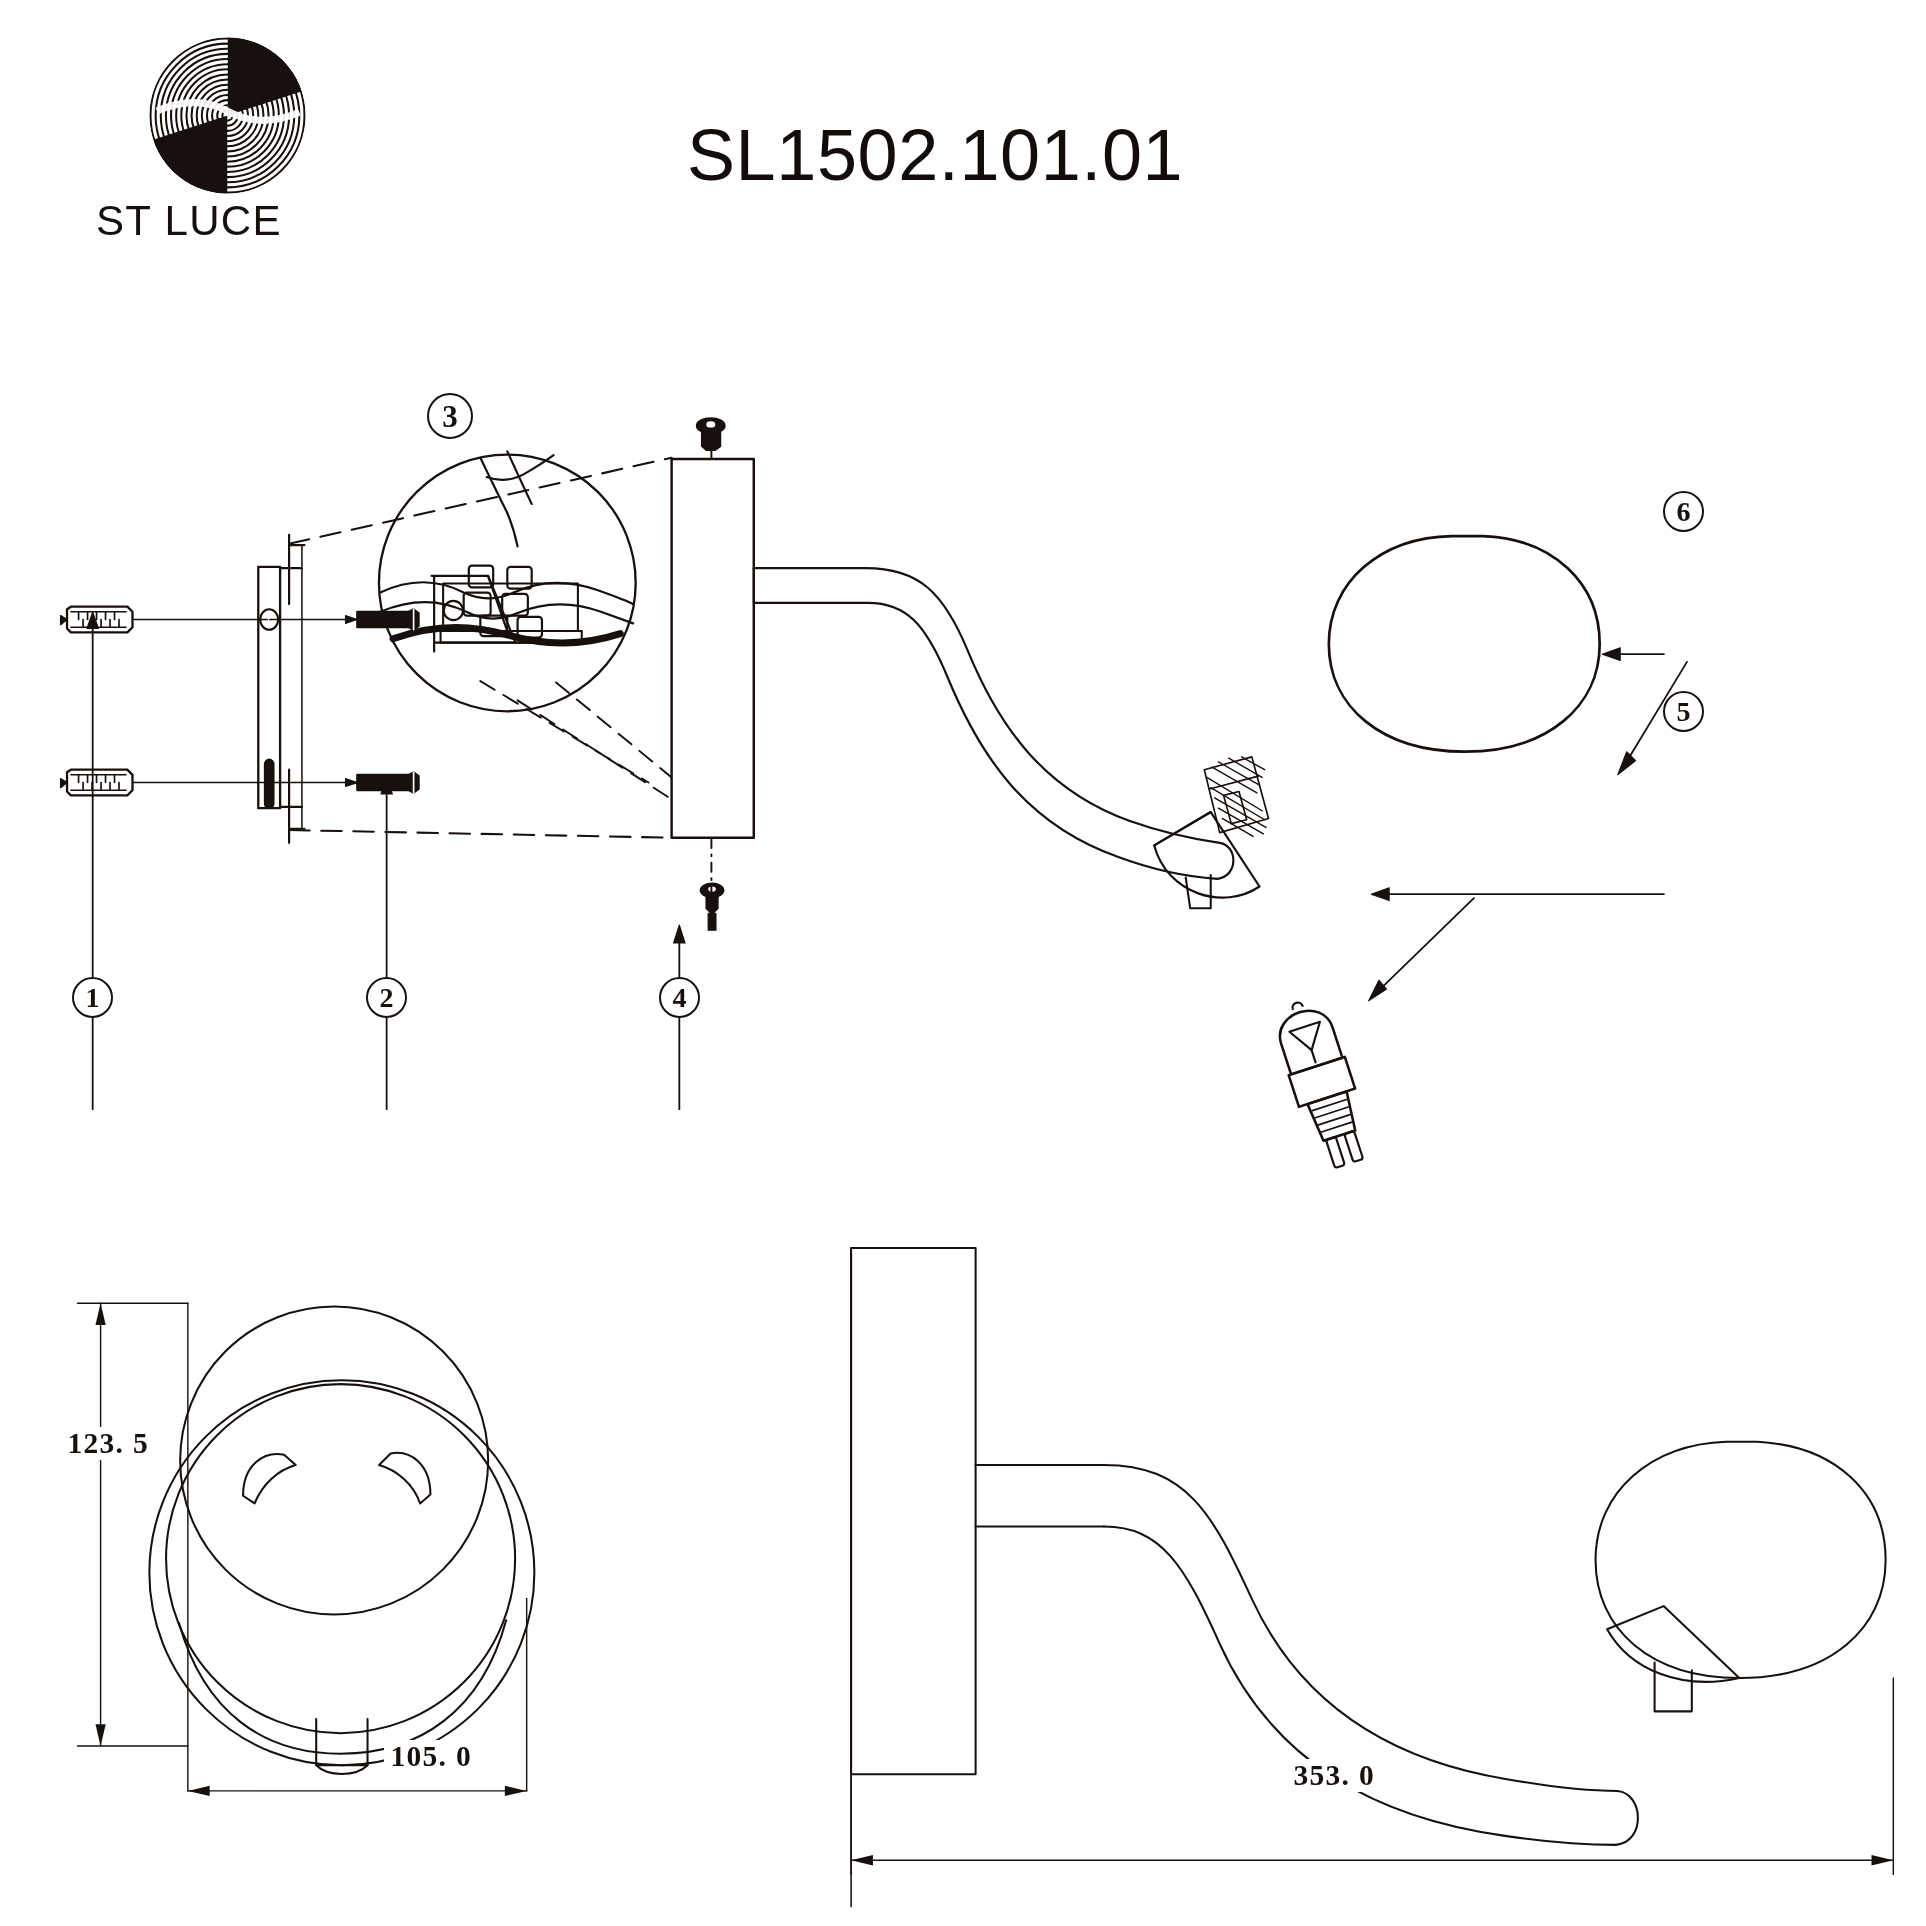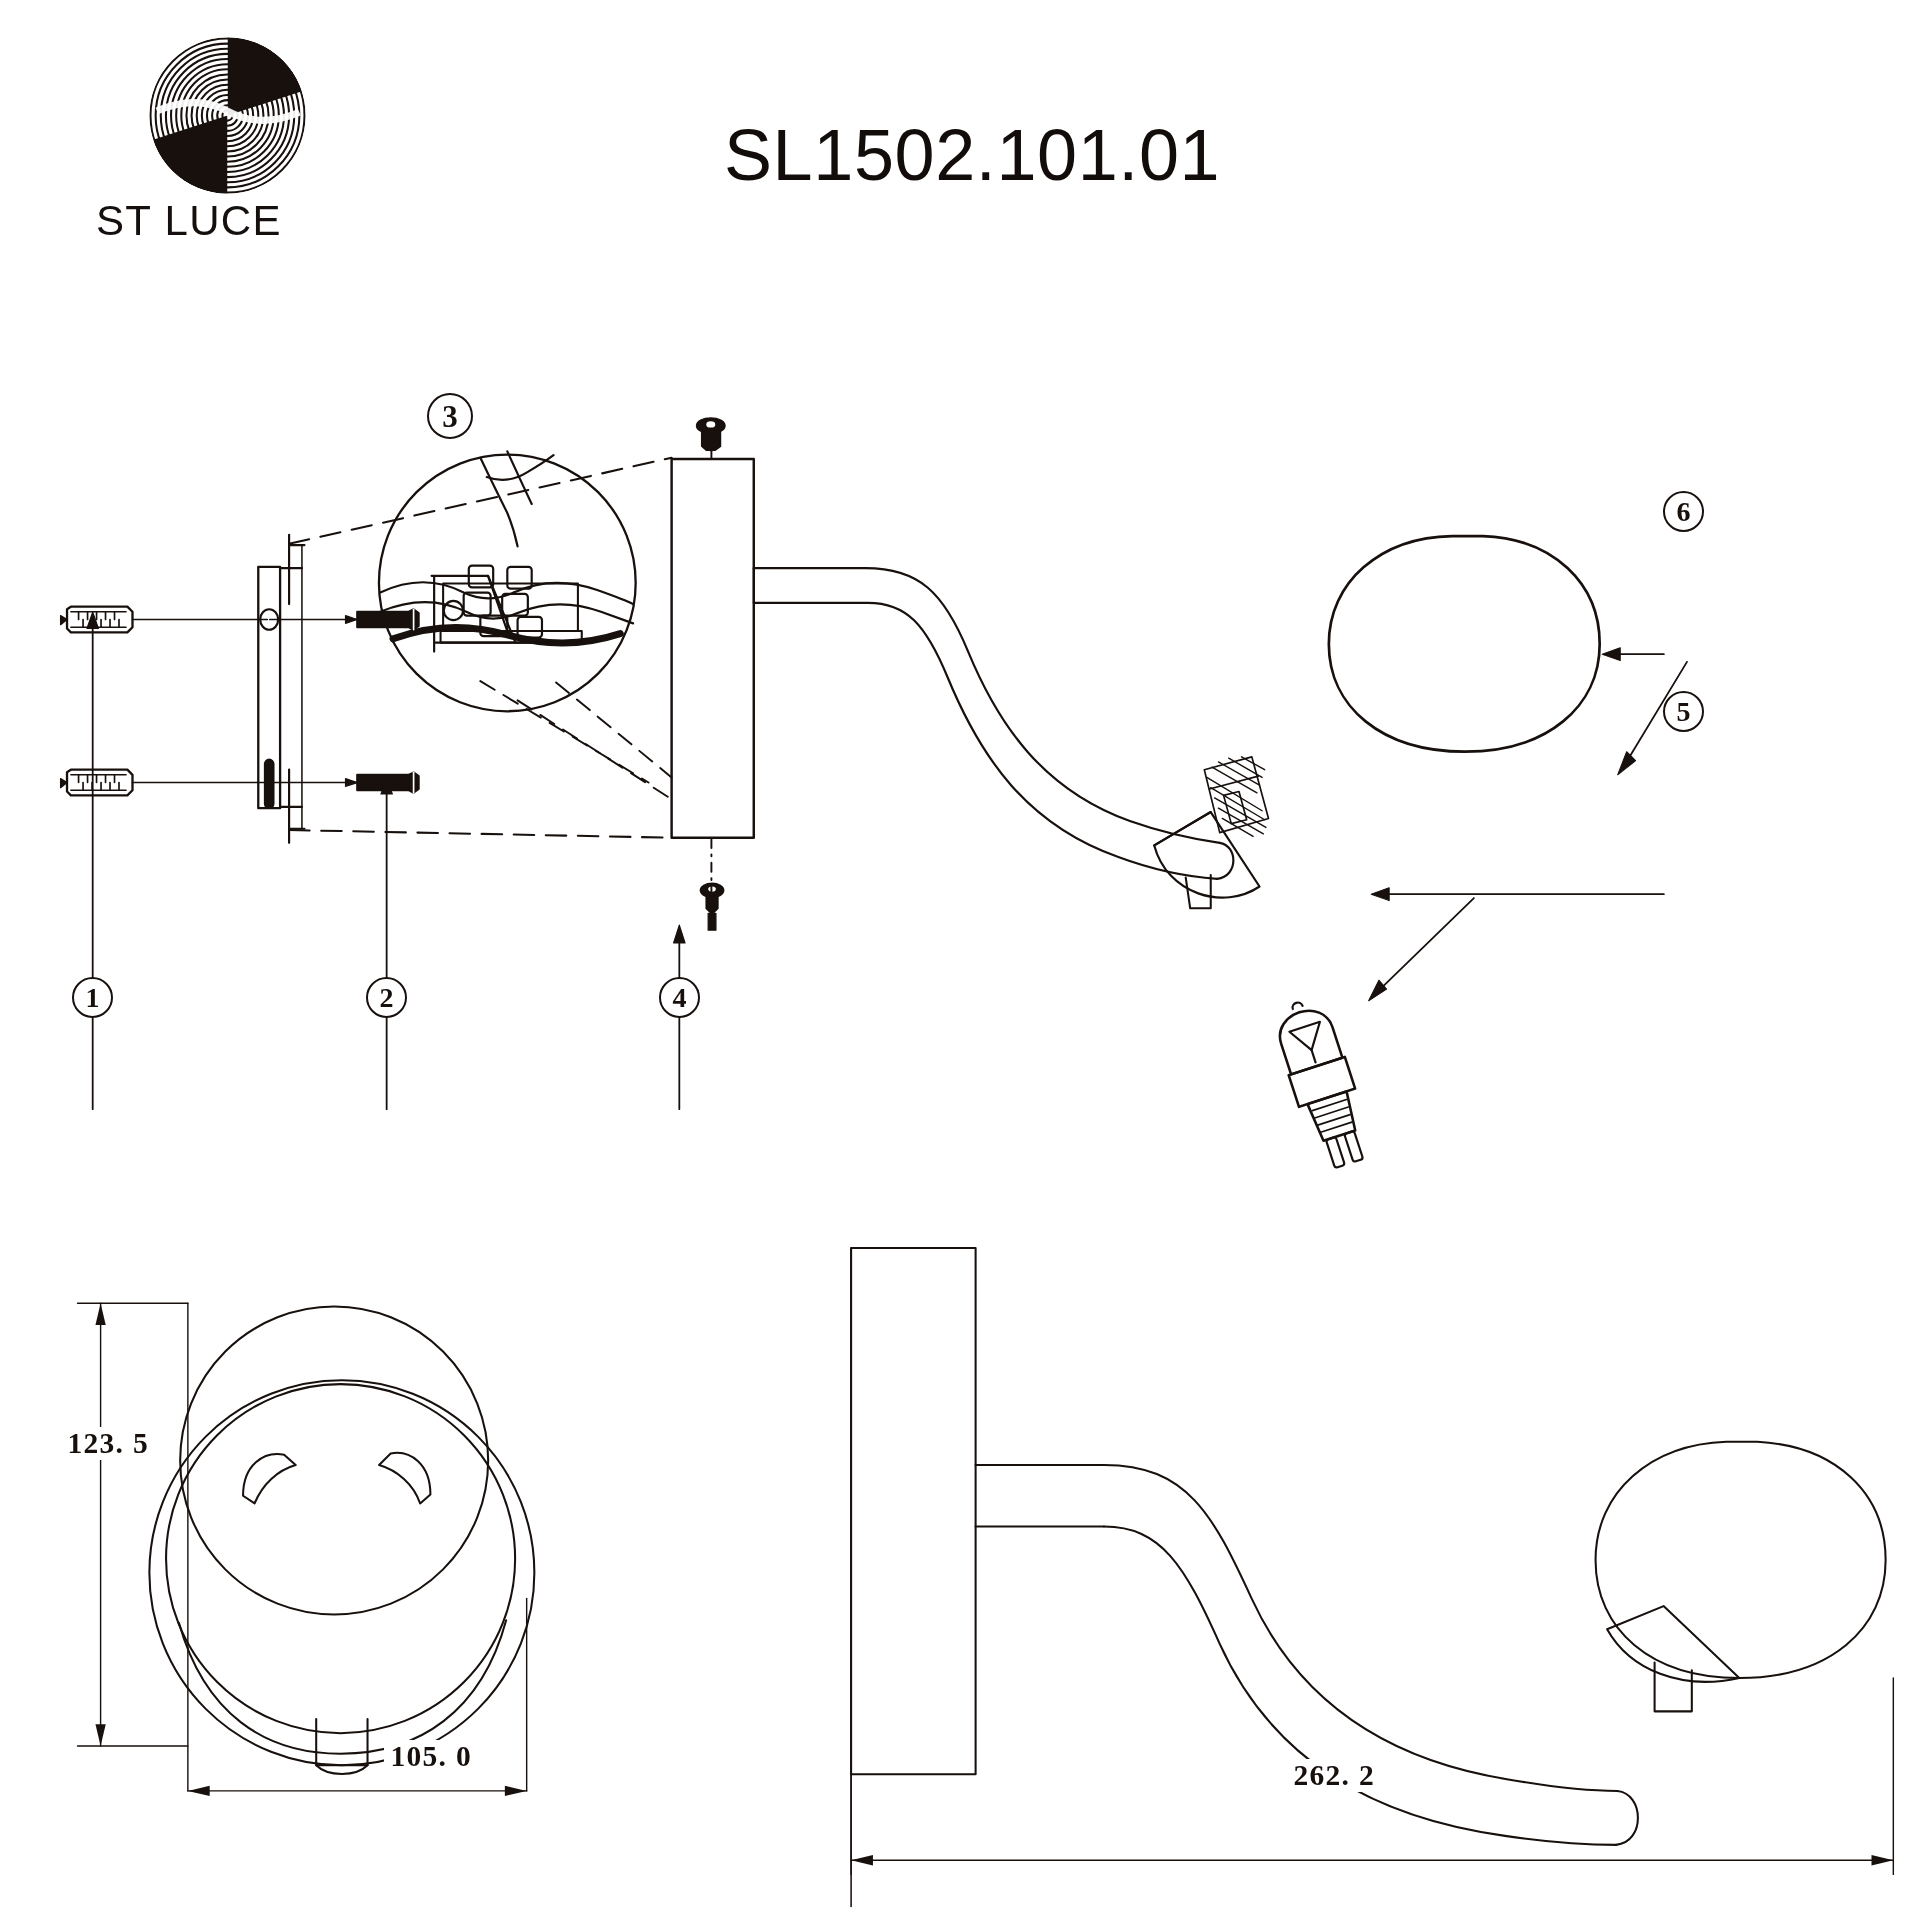--- a/index.html
+++ b/index.html
@@ -44,21 +44,21 @@
     width: 276px;
     font-size: 42px;
     letter-spacing: 1.3px;
     font-weight: 400;
     color: #15100e;
     font-family: "Liberation Sans", sans-serif;
     white-space: nowrap;
   }
   #drawing-title {
     position: absolute;
-    left: 724px;
+    left: 687px;
     top: 114px;
     font-size: 72px;
     letter-spacing: 0.6px;
     color: #120d0b;
     white-space: nowrap;
     font-family: "Liberation Sans", sans-serif;
   }
   
   .balloon {
     position: absolute;
@@ -480,16 +480,16 @@
         <path d="M1660 684 L1660 990"></path>
         <path d="M36 968 L1660 968"></path>
       </g>
       <g fill="#17100d" stroke="none">
         <path d="M36 968 L70 960 L70 976 Z"></path>
         <path d="M1660 968 L1626 960 L1626 976 Z"></path>
       </g>
     </g>
   </svg>
 
-  <div id="dim-depth-label" class="dim-label">262. 2</div>
+  <div id="dim-depth-label" class="dim-label">353. 0</div>
 
 </div>
 
 
 </body></html>

